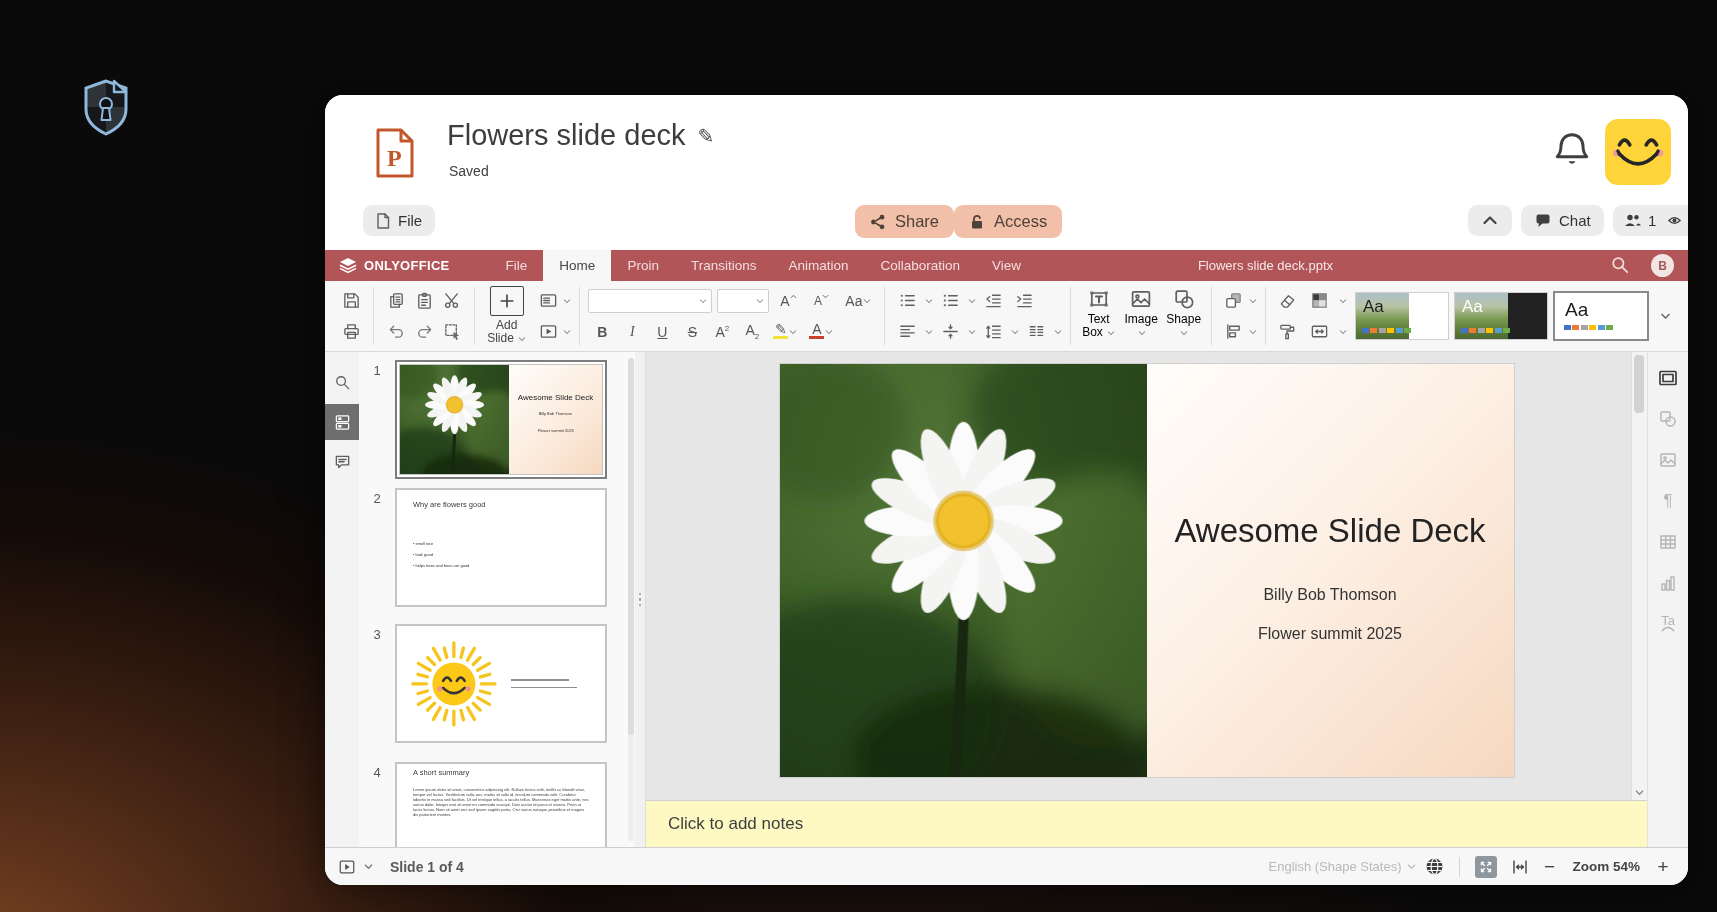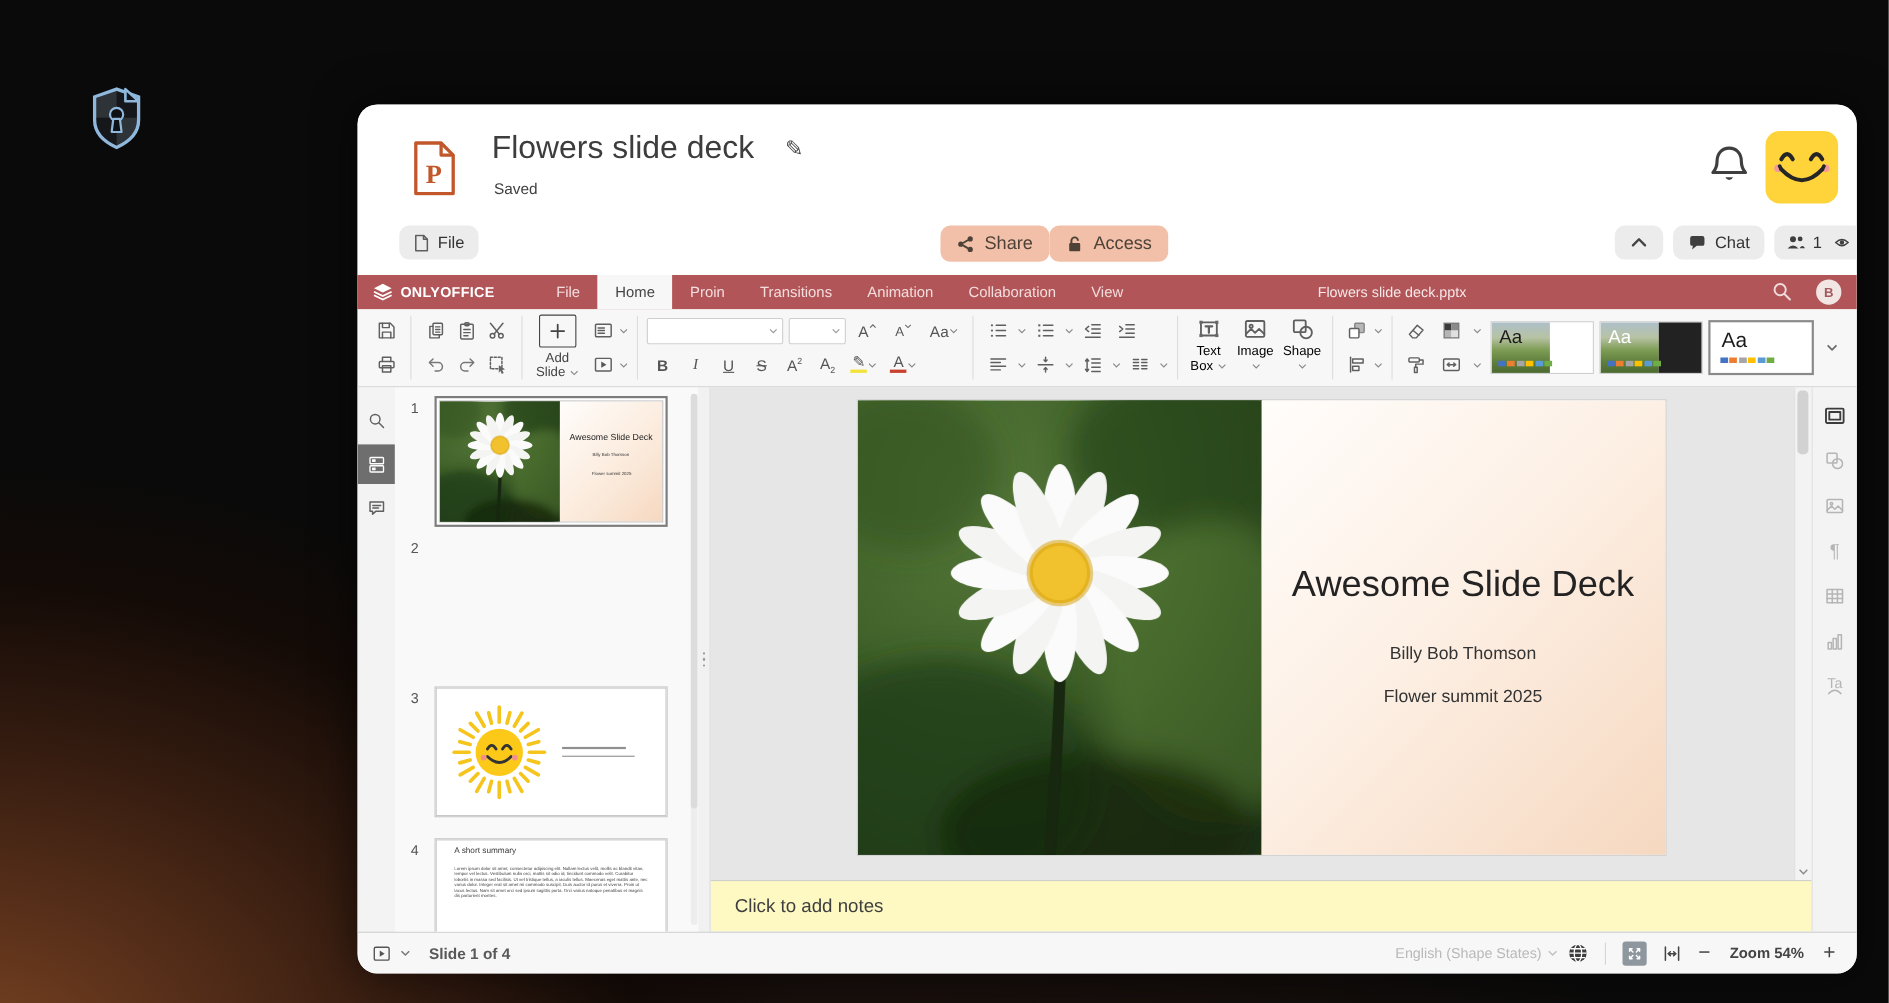--- a/index.html
+++ b/index.html
@@ -14,21 +14,21 @@
   }
   .shield{position:absolute;left:78px;top:78px;width:56px;height:58px;}
   .panel{
     position:absolute;left:325px;top:95px;width:1363px;height:790px;
     background:#fff;border-radius:18px;overflow:hidden;
     display:flex;flex-direction:column;box-shadow:0 0 40px rgba(0,0,0,.55);
   }
   
   .dochdr{height:155px;position:relative;flex:none;background:#fff;}
   .pdoc{position:absolute;left:50px;top:33px;}
-  .dtitle{position:absolute;left:122px;top:24px;font-size:29px;color:#3d3d3d;display:flex;align-items:center;gap:28px;}
+  .dtitle{position:absolute;left:122px;top:24px;font-size:29px;color:#3d3d3d;display:flex;align-items:center;gap:12px;}
   .editpen{font-size:20px;color:#4a4a4a;cursor:pointer;}
   .dsaved{position:absolute;left:124px;top:68px;font-size:14px;color:#3f3f3f;}
   .hbtn{height:31px;background:#ececec;border-radius:9px;display:inline-flex;align-items:center;gap:8px;padding:0 13px;font-size:15px;color:#333;cursor:pointer;white-space:nowrap;}
   .filebtn{position:absolute;left:38px;top:110px;}
   .sbtn{position:absolute;top:110px;height:33px;background:#f2c0a8;border-radius:9px;padding:0 15px;font-size:16.5px;color:#4e4138;display:inline-flex;align-items:center;gap:9px;cursor:pointer;}
   .share{left:530px;}
   .access{left:629px;}
   .bell{position:absolute;left:1230px;top:36px;cursor:pointer;}
   .avatar{position:absolute;left:1280px;top:24px;width:66px;height:66px;border-radius:13px;background:#ffd43b;cursor:pointer;}
   .avatar svg{width:100%;height:100%;}
@@ -786,20 +786,30 @@
               <div style="margin-top:8px">
                   <div class="tinyC">Flower summit 2025</div>
                 </div>
             </div>
           </div>
         </div>
       </div>
 
       <div class="throw" style="top:136px;">
         <div class="tnum">2</div>
+        <div class="tslide">
+          <div class="tinner t2">
+            <div class="t2title">Why are flowers good</div>
+            <div style="margin-top:32px">
+              <div class="tinyL">• smell nice</div>
+              <div class="tinyL">• look good</div>
+              <div class="tinyL">• helps bees and bees are good</div>
+            </div>
+          </div>
+        </div>
       </div>
 
       <div class="throw" style="top:272px;">
         <div class="tnum">3</div>
         <div class="tslide">
           <div class="tinner tsun">
             <svg width="47%" height="92%" viewBox="0 0 100 100" style="margin-left:8px">
                 <use href="#sun"></use>
               </svg>
             <div class="sunlines">

